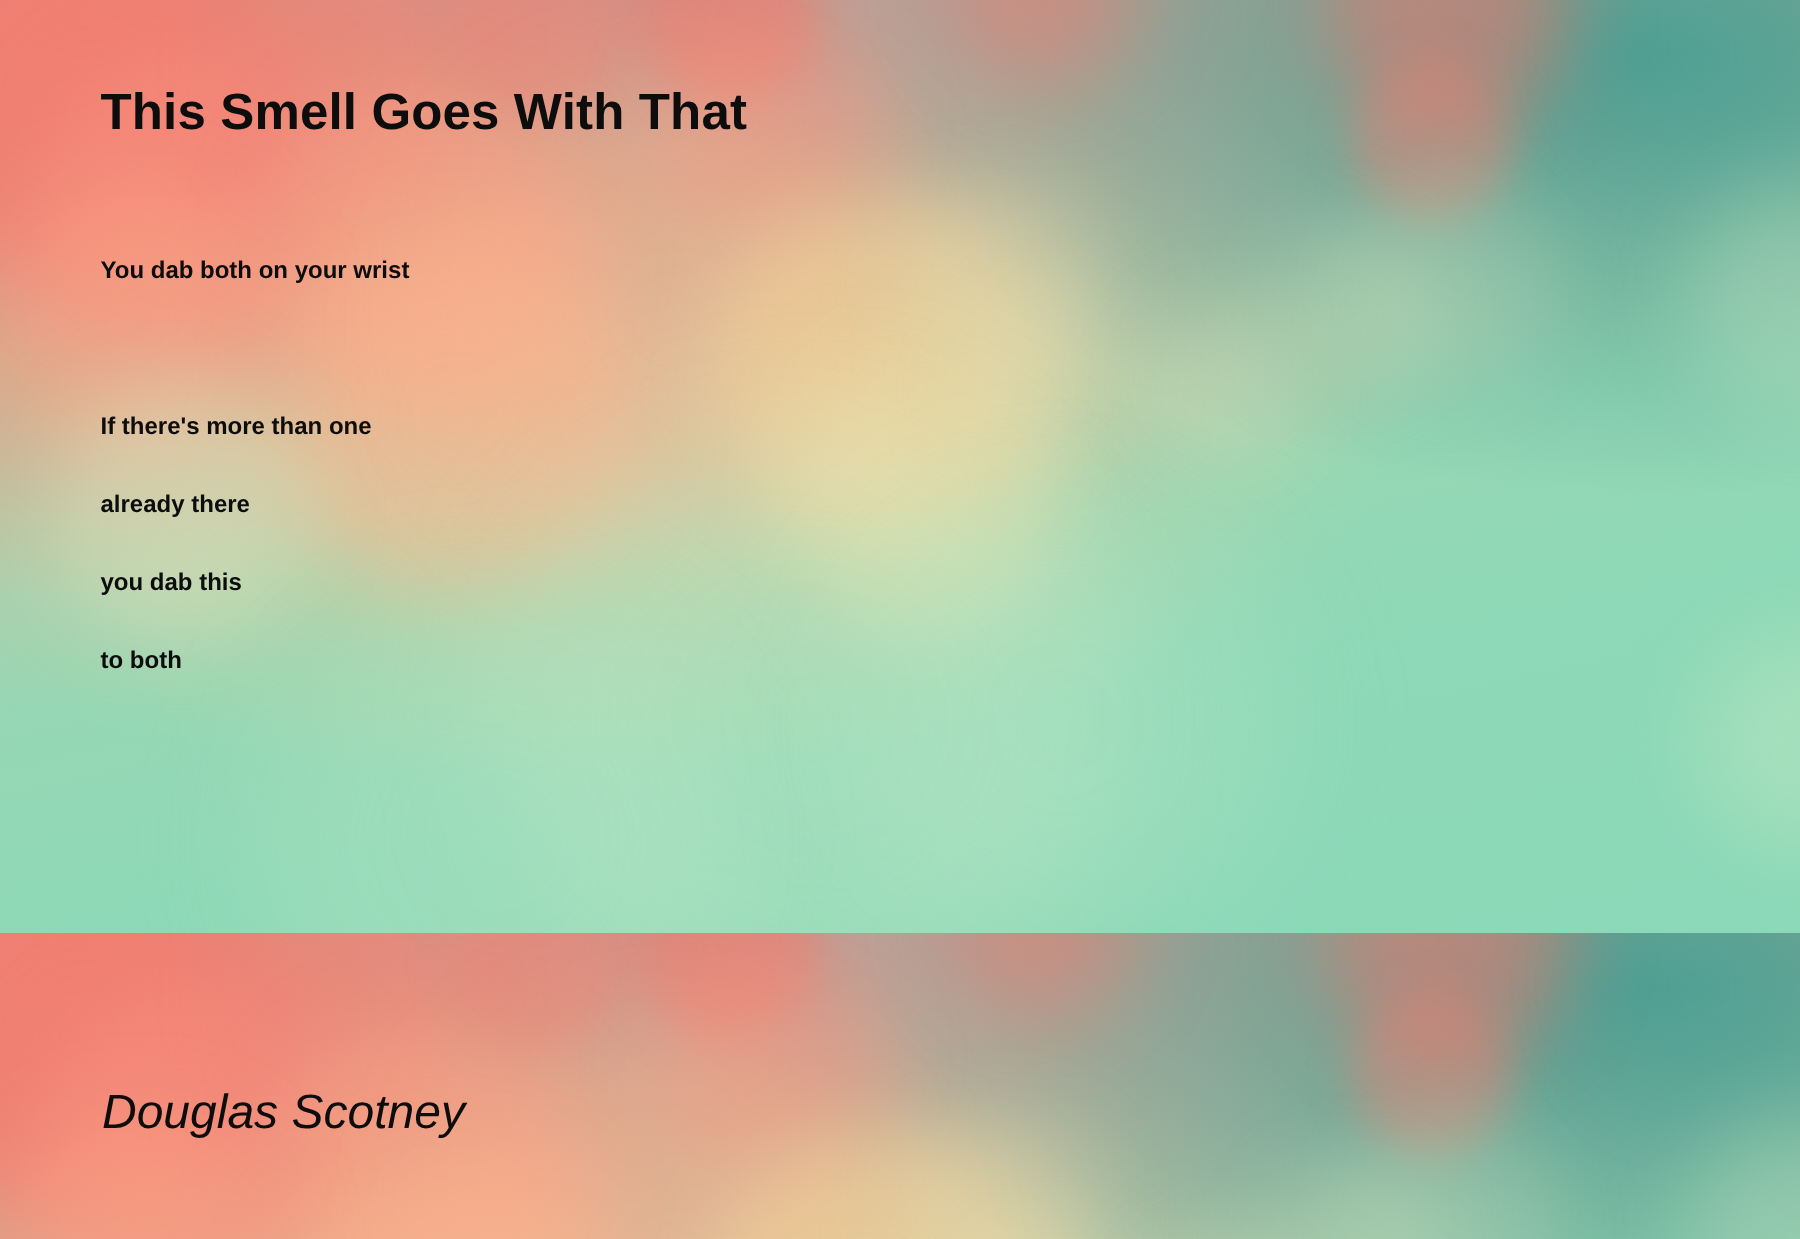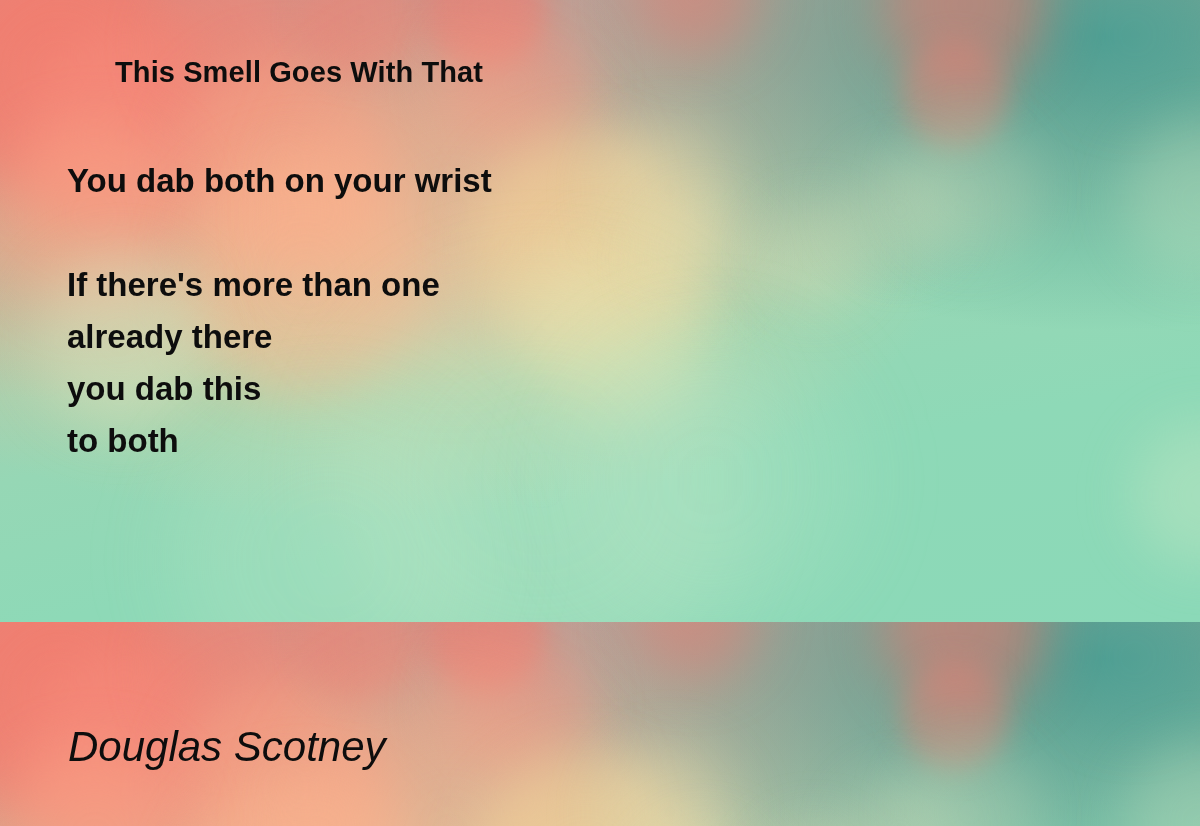--- a/index.html
+++ b/index.html
@@ -61,49 +61,48 @@
     pointer-events: none;
   }
   .bokeh.soft  { filter: blur(26px); }
   .bokeh.vsoft { filter: blur(40px); }
 
   
   #poem-title {
     position: absolute;
     left: 67px;
     top: 56px;
-    font-size: 29px;
+    font-size: 34px;
     font-weight: bold;
     color: #0d0d0d;
     letter-spacing: 0.1px;
     white-space: nowrap;
-    margin-left: 48px;
   }
 
   #poem-body {
     position: absolute;
     left: 67px;
     top: 155px;
     width: 1000px;
   }
   .poem-line {
     height: 52px;
     line-height: 52px;
-    font-size: 33px;
+    font-size: 16px;
     font-weight: bold;
     color: #0d0d0d;
     white-space: pre;
   }
   .poem-line.blank { color: transparent; }
 
   #poem-author {
     position: absolute;
     left: 68px;
     top: 723px;
-    font-size: 42px;
+    font-size: 32px;
     font-style: italic;
     font-weight: normal;
     color: #0d0d0d;
     white-space: nowrap;
     text-align: right;
   }
 </style>
 </head>
 <body>
 

